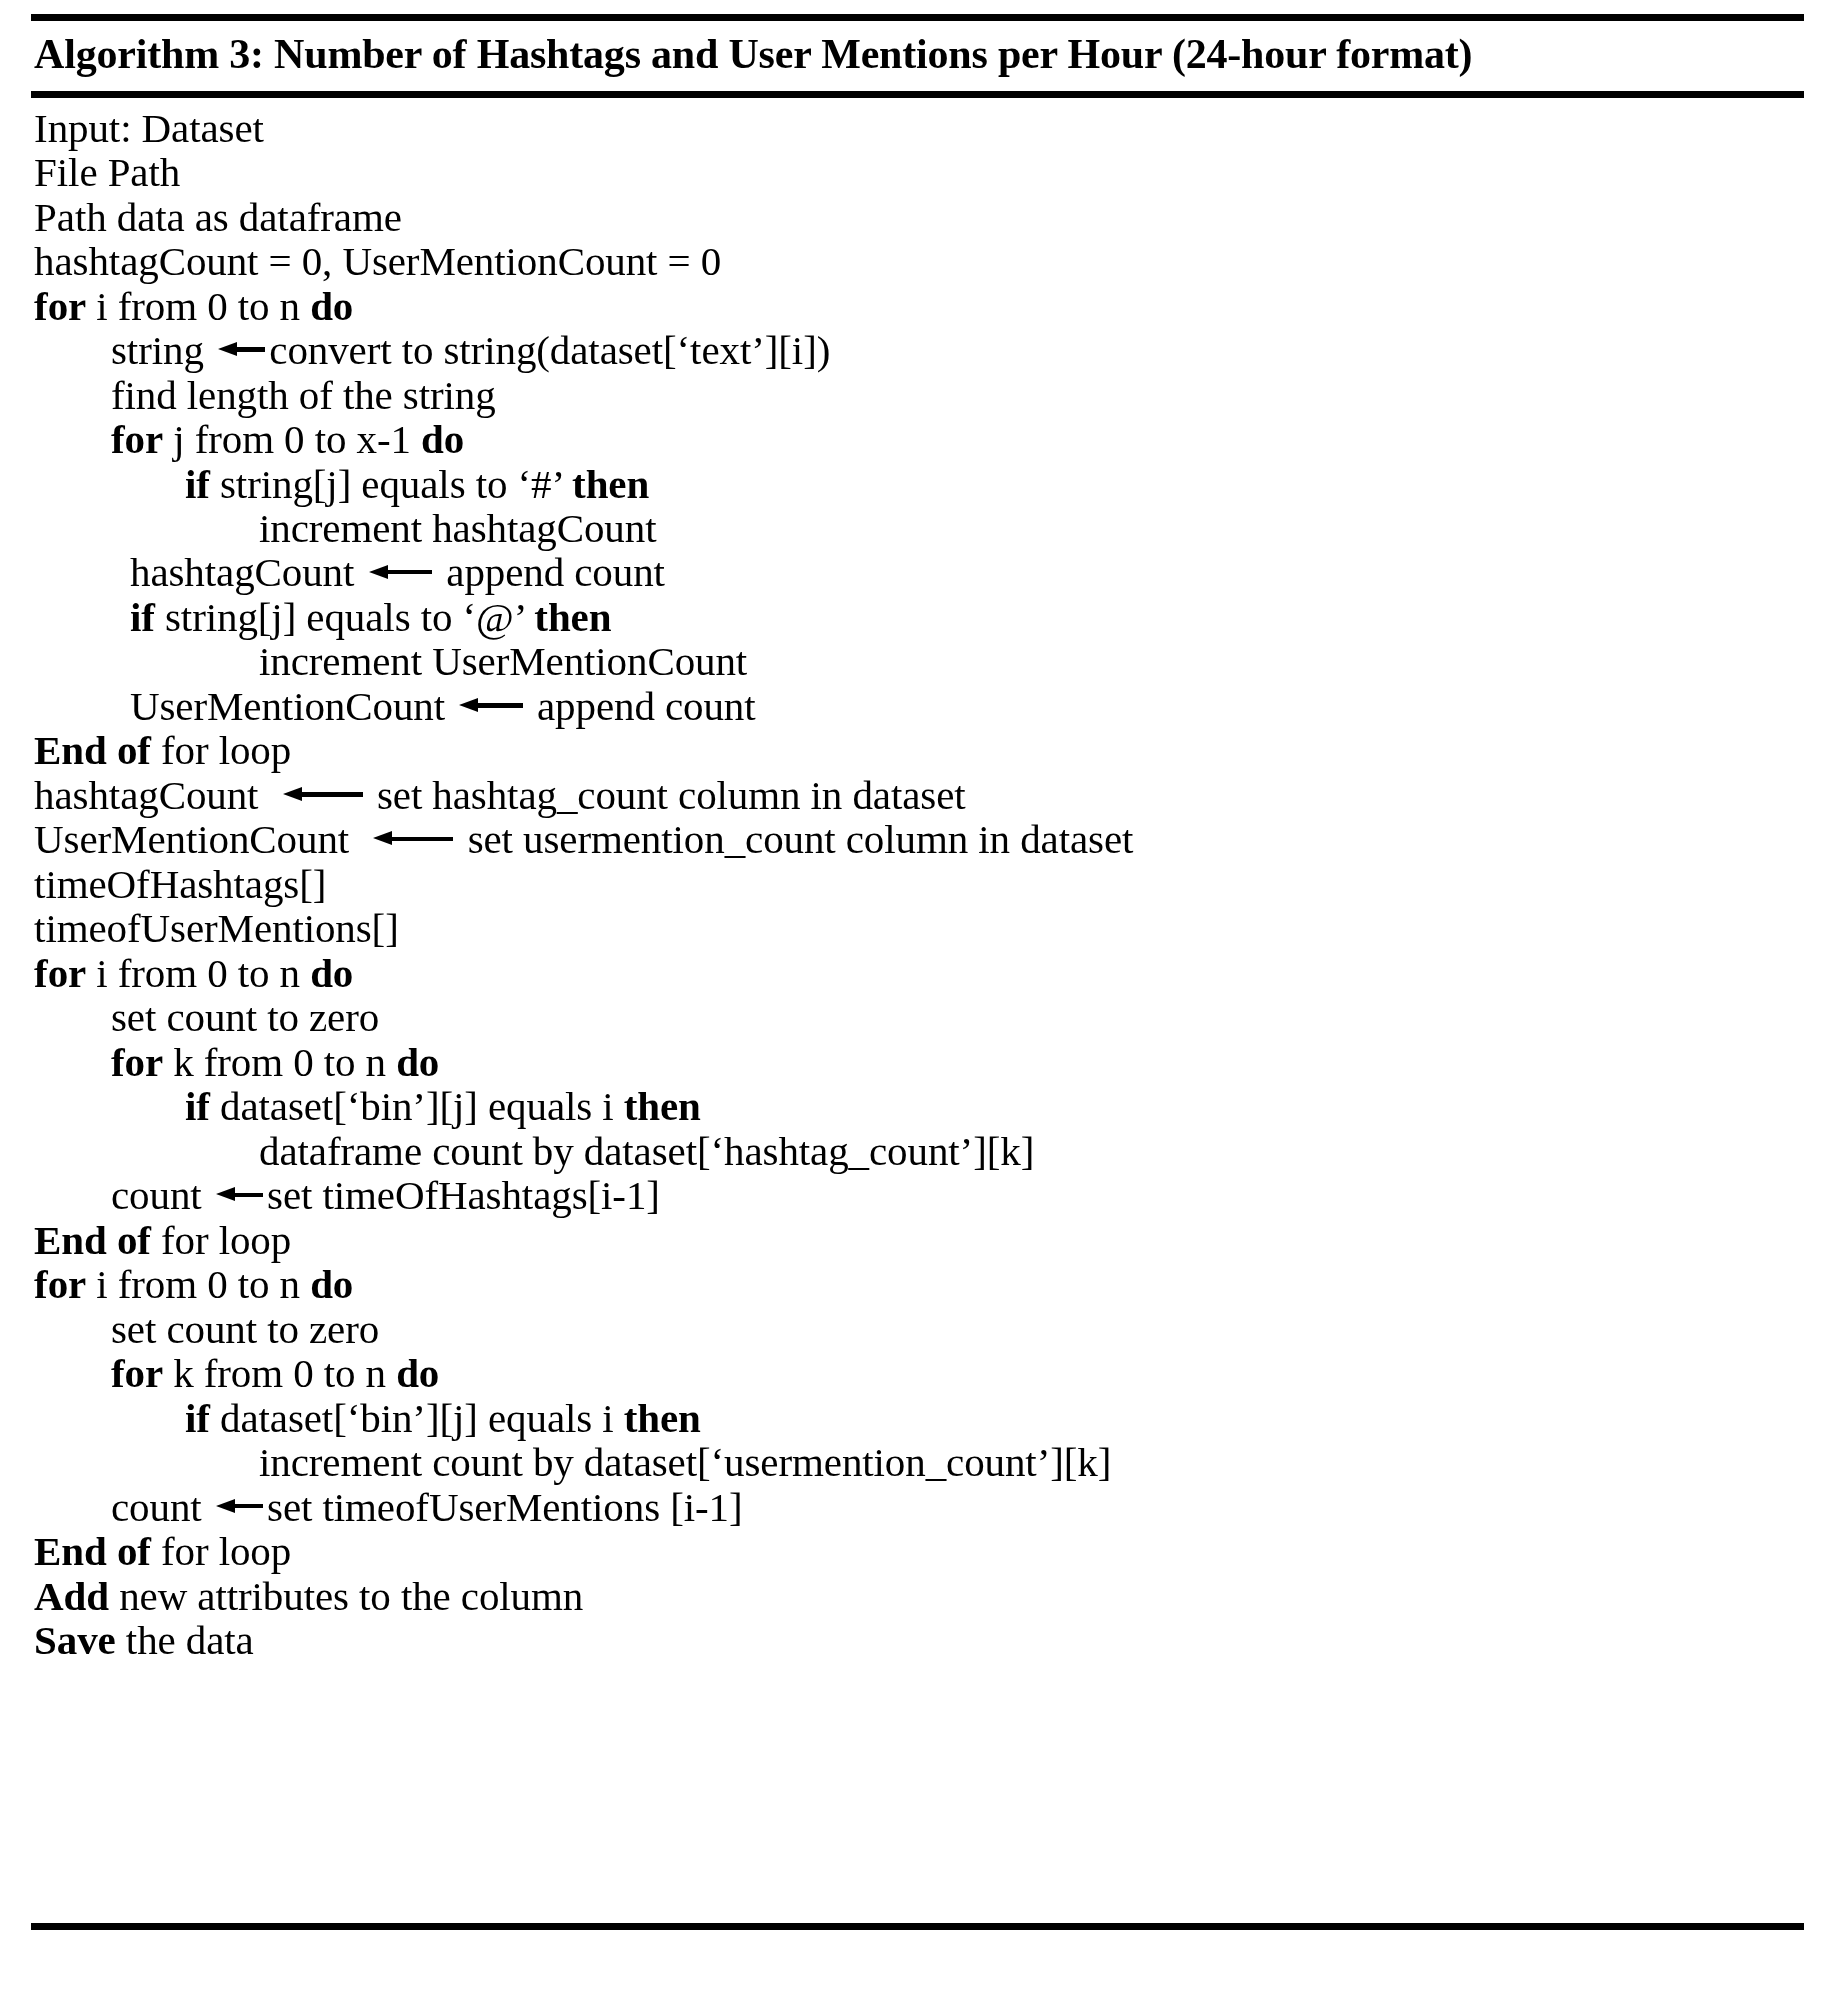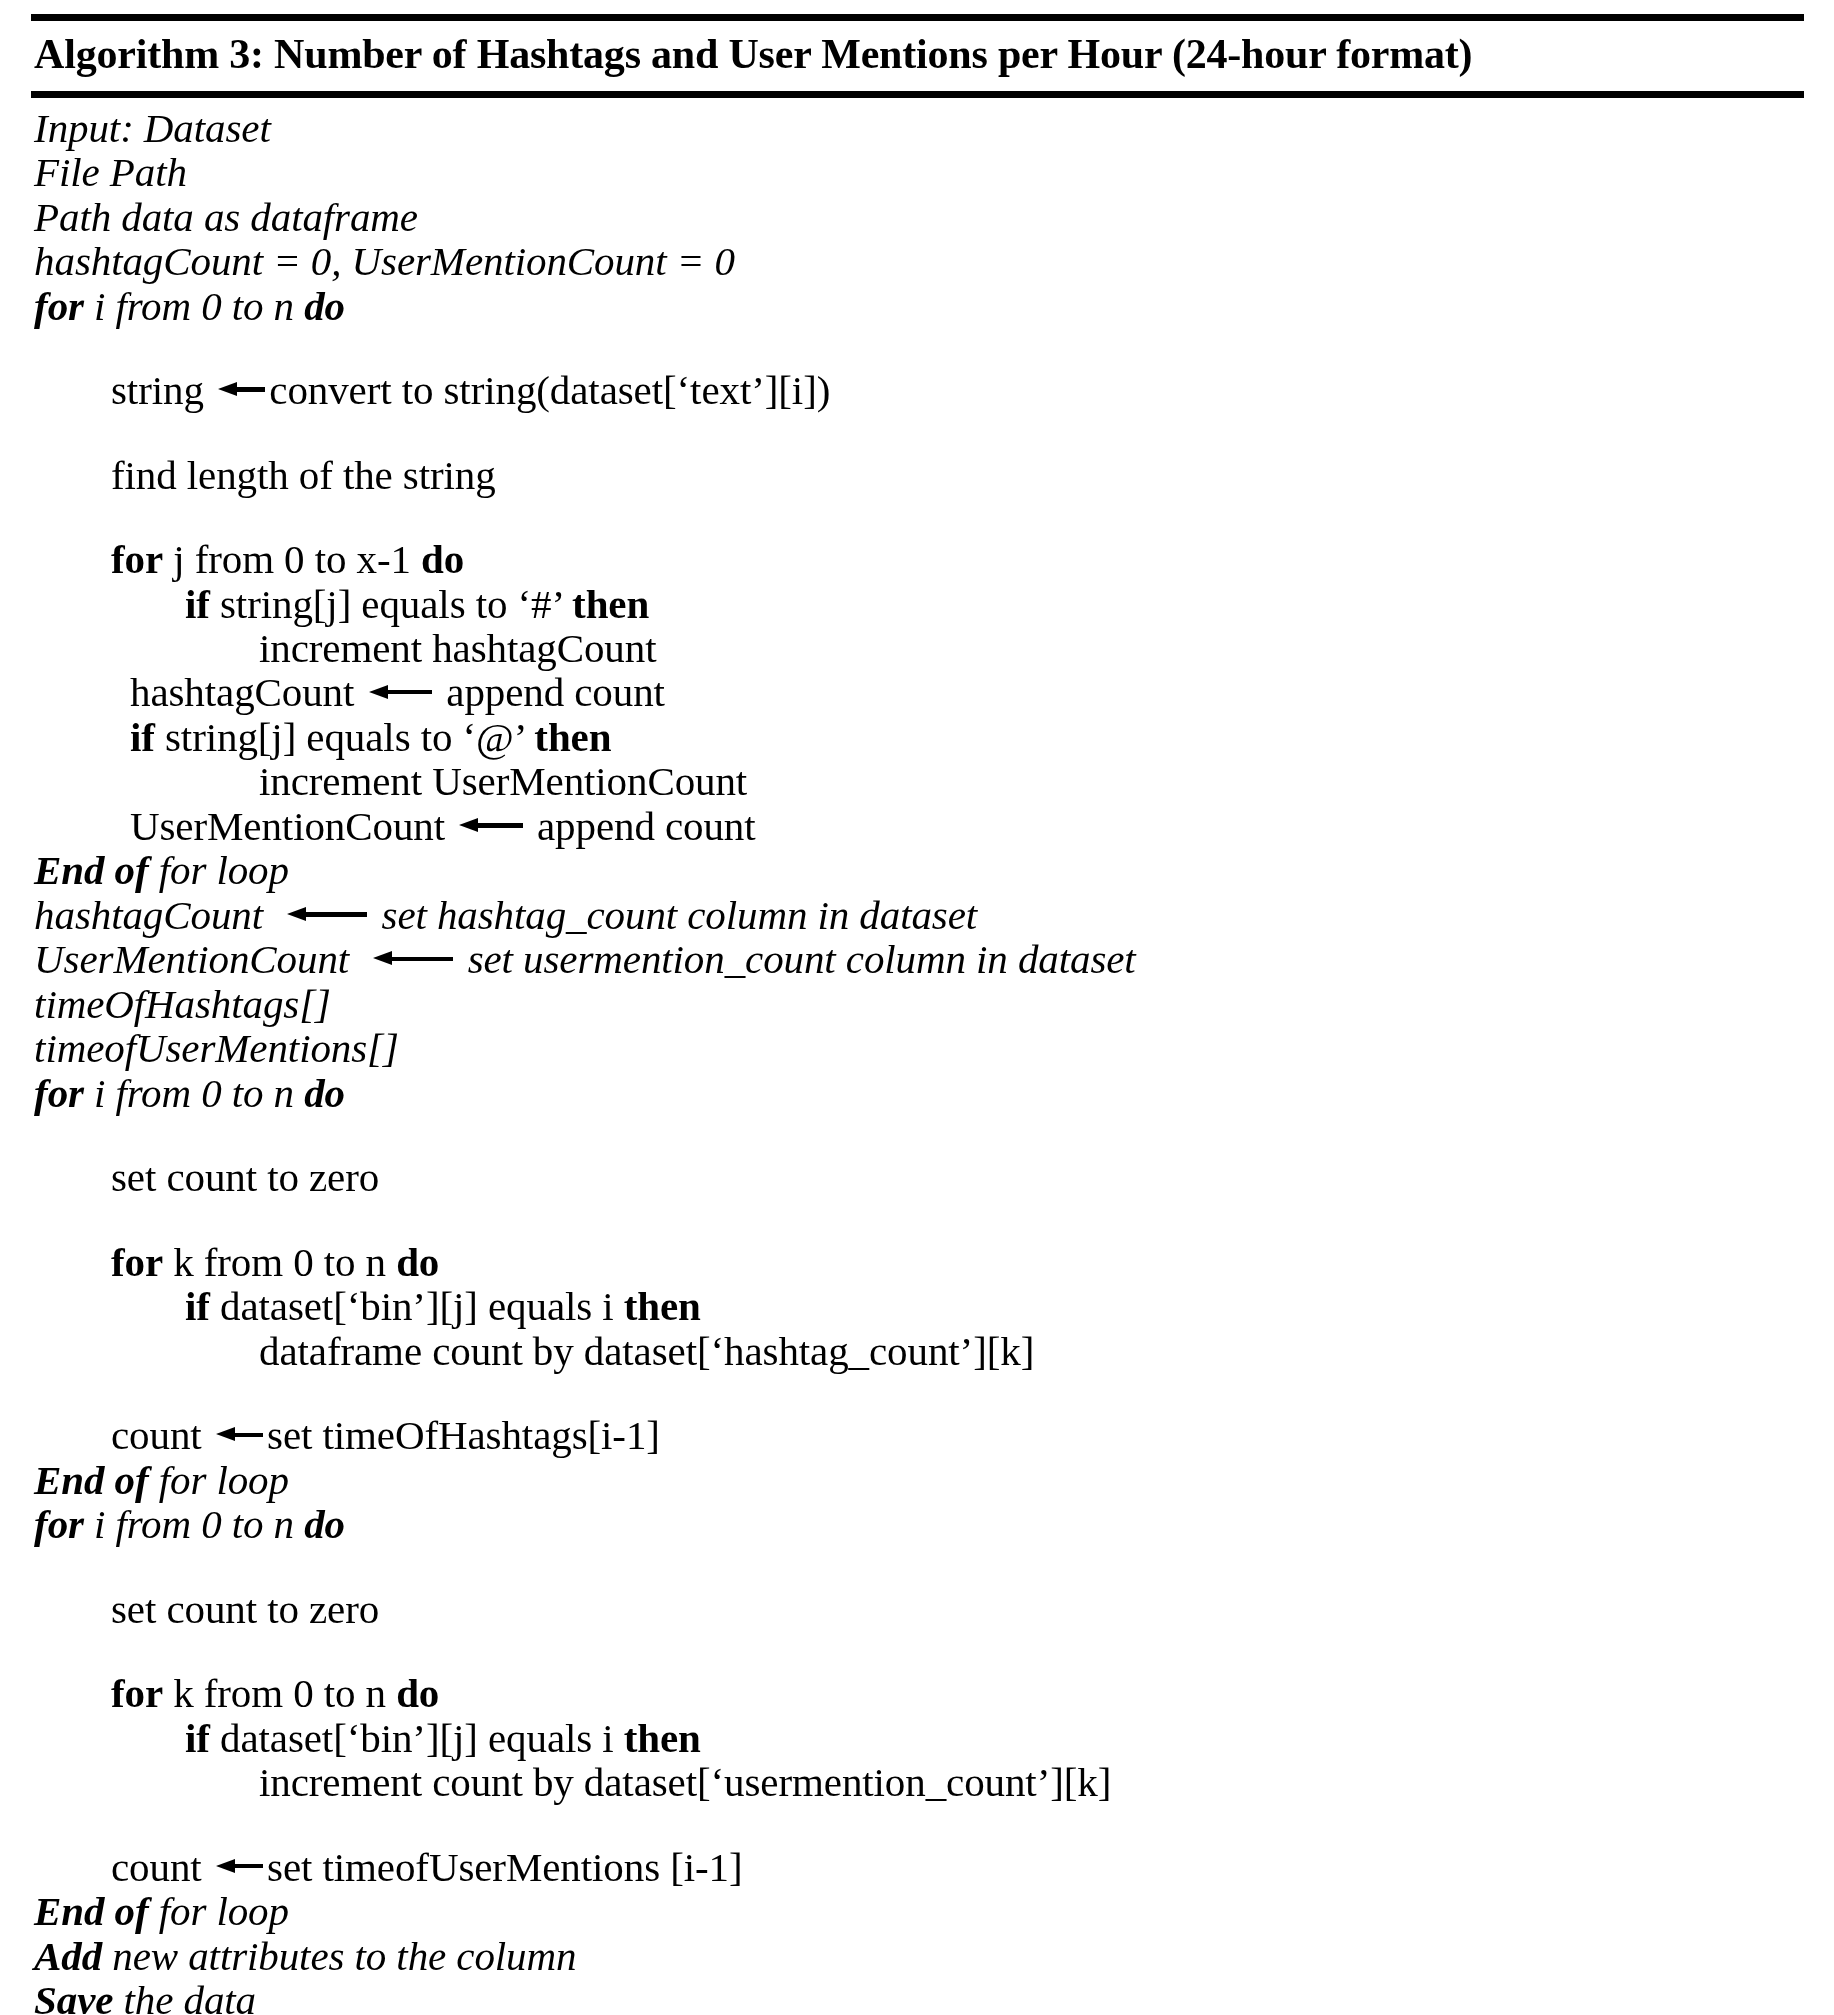--- a/index.html
+++ b/index.html
@@ -49,22 +49,22 @@
 
   .line {
     font-size: 41px;
     line-height: 1.085;
     white-space: pre;
     letter-spacing: -0.1px;
     padding-left: 3.1px;
   }
 
   
-  .ind-0 { padding-left: 3.1px; font-style: italic; }
-  .ind-1 { padding-left: 80px; margin-top: 40px; }
+  .ind-0 { padding-left: 3.1px; }
+  .ind-1 { padding-left: 80px; }
   .ind-2 { padding-left: 154px; }
   .ind-3 { padding-left: 228px; }
   .ind-h { padding-left: 99px; }   
 
   .kw { font-weight: bold; }
 
   .arrow {
     display: inline-block;
     vertical-align: 0.20em;
     position: relative;

